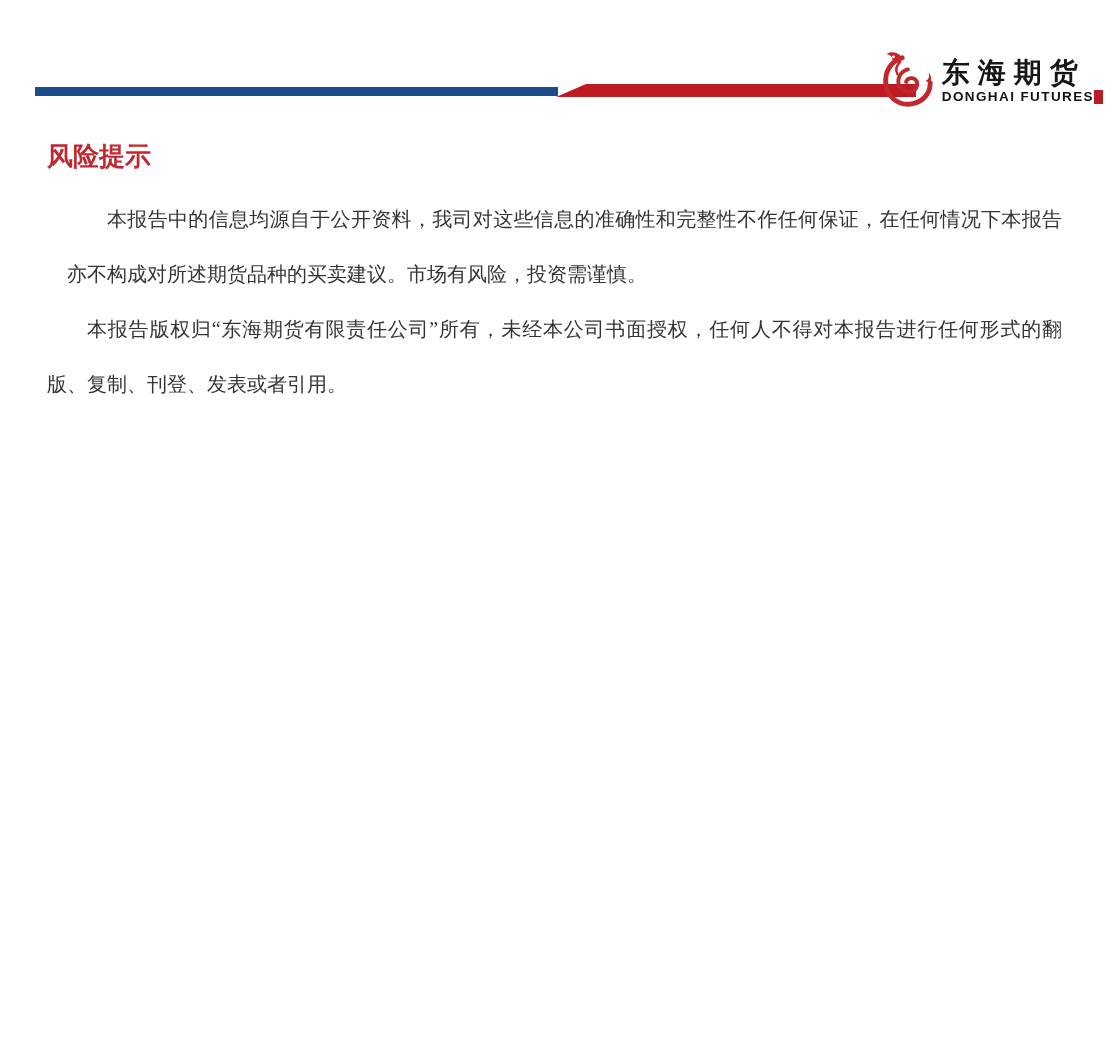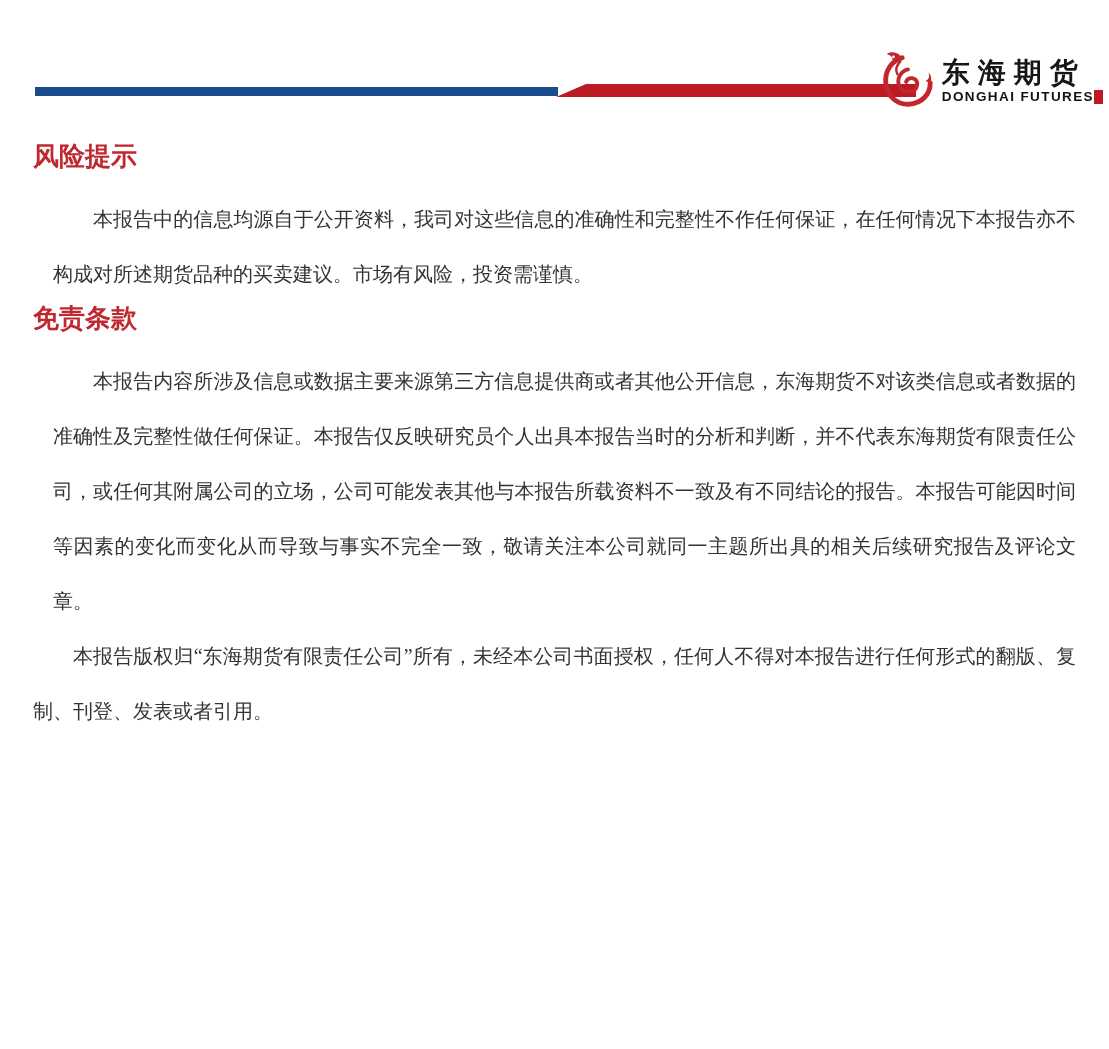--- a/index.html
+++ b/index.html
@@ -39,21 +39,21 @@
   }
   .logo-en-row { display: flex; align-items: center; margin-top: 3px; }
   .logo-en {
     font-size: 13.5px; font-weight: bold; color: #121212;
     letter-spacing: 1.4px; line-height: 1; white-space: nowrap;
     font-family: "Liberation Sans", "DejaVu Sans", sans-serif;
   }
   .logo-redsq { width: 9px; height: 14px; background: #bd1a24; }
 
   
-  .content { padding: 0 33px; }
+  .content { padding: 0 47px; }
   h2.section-heading {
     font-size: 26px; font-weight: bold; color: #c0282f;
     margin: 0; line-height: 34px;
     font-family: "Liberation Serif", "DejaVu Serif", serif;
   }
   .heading-risk { margin-top: 12px; }
   .heading-disclaimer { margin-top: 82px; }
   p.body-para {
     font-size: 20px; line-height: 55px;
     margin: 0; text-align: justify;
@@ -94,22 +94,20 @@
       </div>
     </div>
   </div>
 
   <div class="content">
 
     <h2 class="section-heading heading-risk">风险提示</h2>
 
     <p class="body-para first-para">本报告中的信息均源自于公开资料，我司对这些信息的准确性和完整性不作任何保证，在任何情况下本报告亦不构成对所述期货品种的买卖建议。市场有风险，投资需谨慎。</p>
 
-    <h2 class="section-heading heading-disclaimer">免责条款</h2>
 
-    <p class="body-para first-para">本报告内容所涉及信息或数据主要来源第三方信息提供商或者其他公开信息，东海期货不对该类信息或者数据的准确性及完整性做任何保证。本报告仅反映研究员个人出具本报告当时的分析和判断，并不代表东海期货有限责任公司，或任何其附属公司的立场，公司可能发表其他与本报告所载资料不一致及有不同结论的报告。本报告可能因时间等因素的变化而变化从而导致与事实不完全一致，敬请关注本公司就同一主题所出具的相关后续研究报告及评论文章。</p>
 
 
 
     <p class="body-para">本报告版权归“东海期货有限责任公司”所有，未经本公司书面授权，任何人不得对本报告进行任何形式的翻版、复制、刊登、发表或者引用。</p>
 
   </div>
 </div>
 
 </body></html>

